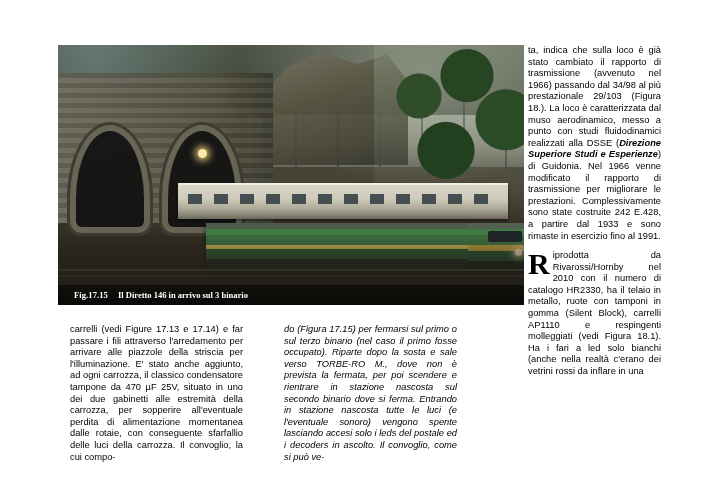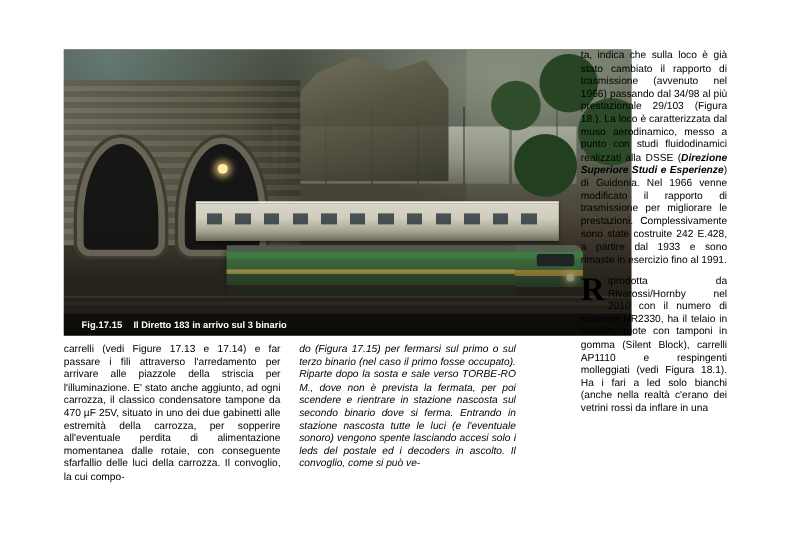--- a/index.html
+++ b/index.html
@@ -19,24 +19,25 @@
     width: 719px;
     height: 502px;
     background: #ffffff;
   }
 
   
   .photo-wrap {
     position: absolute;
     left: 58px;
     top: 45px;
-    width: 516px;
+    width: 466px;
     height: 260px;
     overflow: hidden;
     background: #2b2a26;
+    font-family: Liberation Serif, serif;
   }
   .photo {
     position: absolute;
     inset: 0;
     
     background:
       
       radial-gradient(circle at 8% 4%, rgba(120,150,150,0.55) 0%, rgba(60,70,65,0) 28%),
       
       radial-gradient(ellipse at 78% 10%, rgba(200,205,190,0.45) 0%, rgba(120,125,110,0) 35%),
@@ -198,21 +199,21 @@
 
   
   .col {
     position: absolute;
     font-size: 9.3px;
     line-height: 11.6px;
     text-align: justify;
     color: #000;
     hyphens: manual;
   }
-  .col p { margin: 0; }
+  .col p { margin: 12px; }
   .col-left  { left: 58px;  top: 312px; width: 197px; }
   .col-mid   { left: 272px; top: 312px; width: 197px; font-style: italic; }
   .col-right { left: 528px; top: 45px;  width: 133px; }
 
   .col-right p { margin: 0; }
   .col-right .para + .para { margin-top: 8px; }
 
   .dropcap-para {
     position: relative;
   }
@@ -251,21 +252,21 @@
         <div class="cab">
           <div class="cabwin"></div>
         </div>
         <div class="headlight"></div>
       </div>
       <div class="rails"></div>
       <div class="foreground"></div>
     </div>
     <div class="caption-bar">
       <span class="caption-num">Fig.17.15</span>
-      <span class="caption-text">Il Diretto 183 in arrivo sul 3 binario</span>
+      <span class="caption-text">Il Diretto 146 in arrivo sul 3 binario</span>
     </div>
   </div>
 
   <div class="col col-left">
     <p>carrelli (vedi Figure 17.13 e 17.14) e far passare i fili attraverso l'arredamento per arrivare alle piazzole della striscia per l'illuminazione. E' stato anche aggiunto, ad ogni carrozza, il classico condensatore tampone da 470 µF 25V, situato in uno dei due gabinetti alle estremità della carrozza, per sopperire all'eventuale perdita di alimentazione momentanea dalle rotaie, con conseguente sfarfallio delle luci della carrozza. Il convoglio, la cui compo-</p>
   </div>
 
   <div class="col col-mid">
     <p>do (Figura 17.15) per fermarsi sul primo o sul terzo binario (nel caso il primo fosse occupato). Riparte dopo la sosta e sale verso TORBE-RO M., dove non è prevista la fermata, per poi scendere e rientrare in stazione nascosta sul secondo binario dove si ferma. Entrando in stazione nascosta tutte le luci (e l'eventuale sonoro) vengono spente lasciando accesi solo i leds del postale ed i decoders in ascolto. Il convoglio, come si può ve-</p>
   </div>

